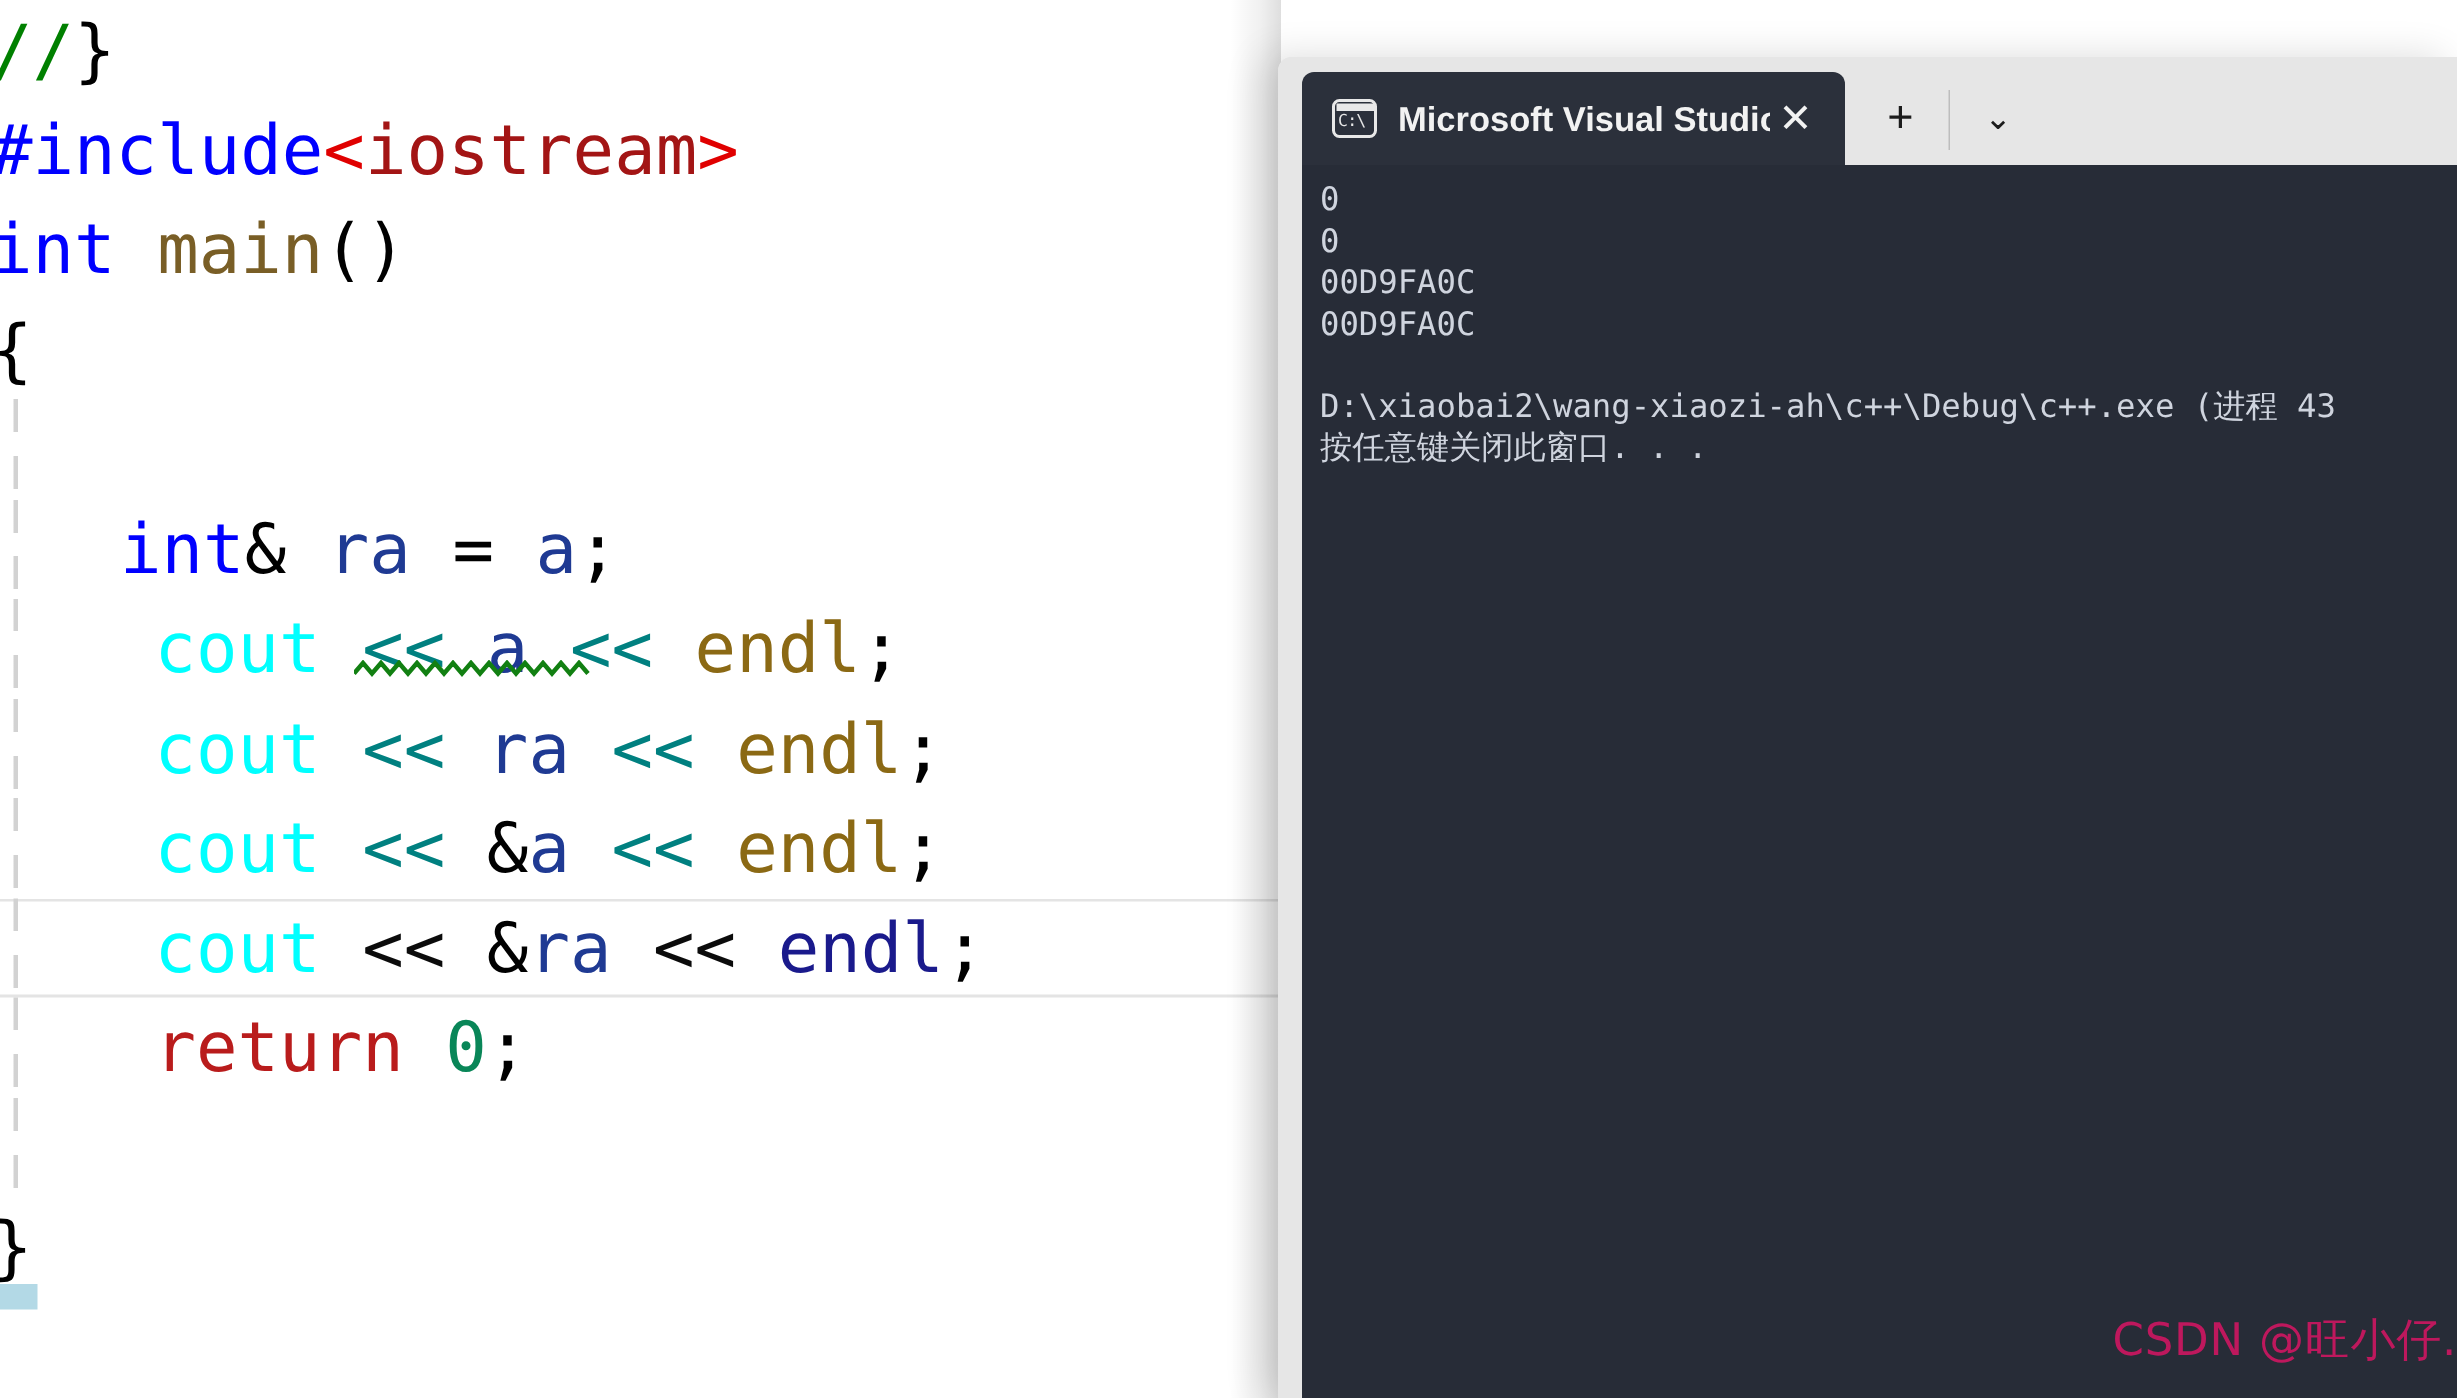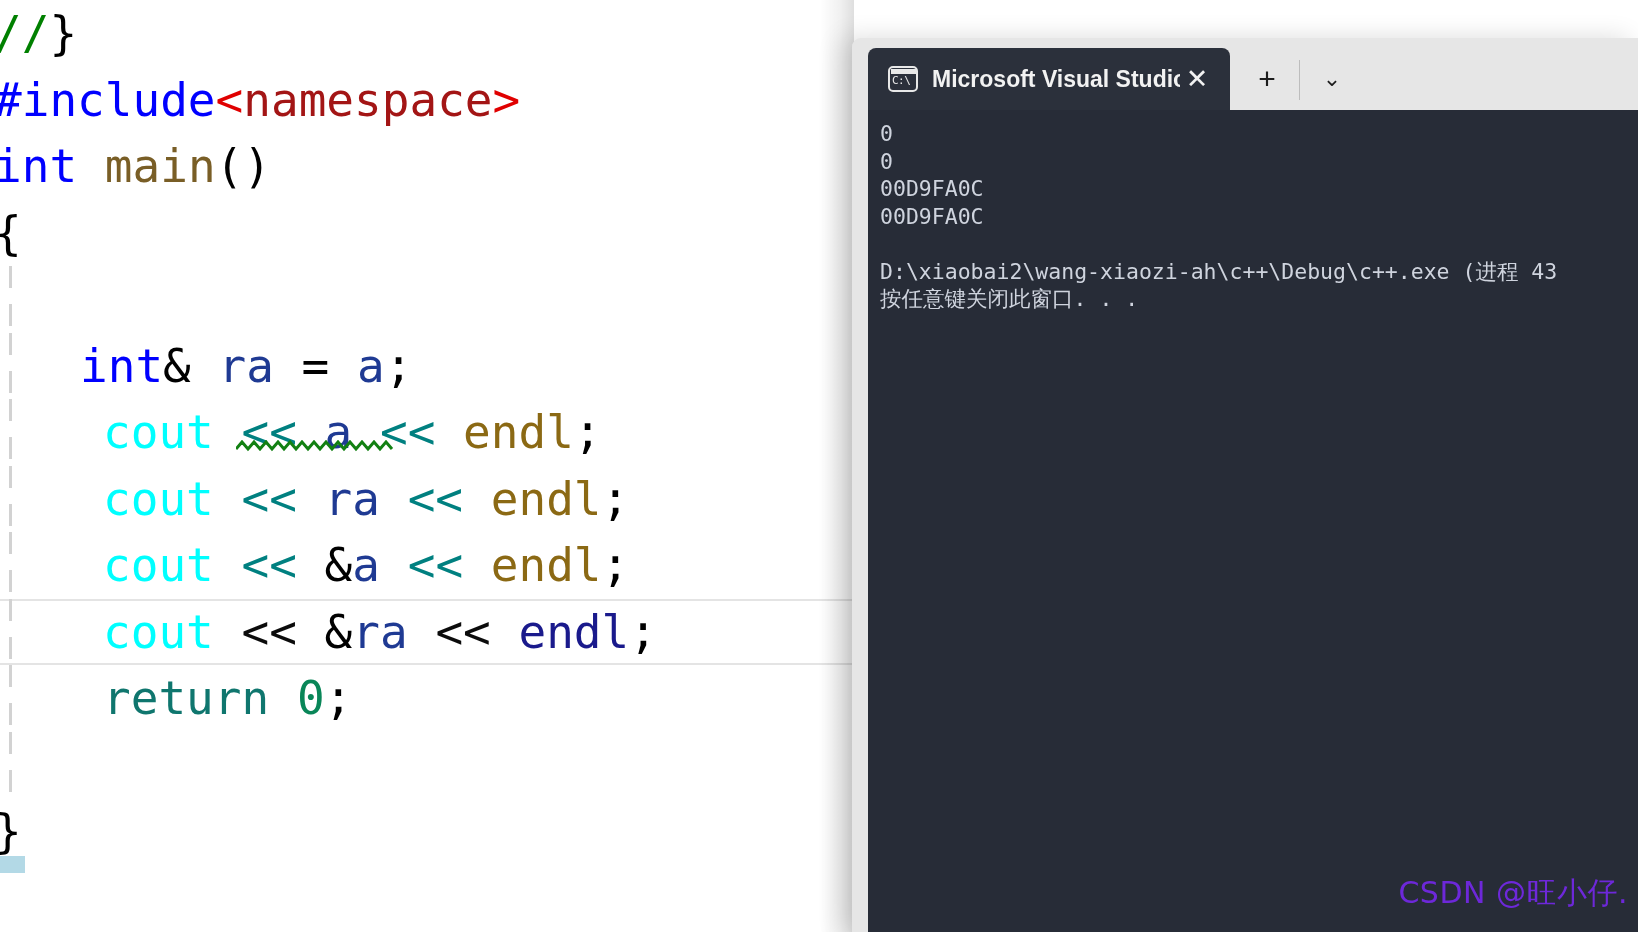--- a/index.html
+++ b/index.html
@@ -69,21 +69,21 @@
   .t-func     { color: #795e26; }   
   .t-cmt      { color: #008000; }   
   .t-brace    { color: #000000; }
   .t-num      { color: #098658; }   
   .t-cout     { color: #00ffff; }   
   .t-shift    { color: #008080; }   
   .t-var      { color: #1f3a93; }   
   .t-endl     { color: #8b6914; }   
   .t-endl-cur { color: #1a1a8c; }   
   .t-shift-cur{ color: #0b0b0b; }
-  .t-ret      { color: #0f766e; }   
+  .t-ret      { color: #b91c1c; }   
   .t-amp      { color: #000000; }
 
   .squiggle {
     position: absolute;
     left: 236px;
     top: 440px;
     width: 158px;
     height: 12px;
     pointer-events: none;
   }
@@ -234,38 +234,38 @@
     line-height: 27.5px;
     padding: 10px 0 0 12px;
     box-sizing: border-box;
     overflow: hidden;
     white-space: pre;
   }
   #console-body .line { white-space: pre; }
   #console-body .blank { height: 27.5px; }
   #watermark {
     position: absolute;
-    right: 10px;
+    right: 0px;
     bottom: 18px;
-    color: #6d28d9;
+    color: #be185d;
     font-size: 30px;
     font-family: "DejaVu Sans", sans-serif;
     letter-spacing: 0.5px;
     white-space: nowrap;
   }
 </style>
 </head>
 <body>
 
 <div id="screen">
 
   <div id="editor">
     <div class="code-area" id="code-area">
         <div class="code-line"><span style="margin-left: -6px;"><span class="t-cmt">//</span><span class="t-brace">}</span></span></div>
-        <div class="code-line"><span style="margin-left: -6px;"><span class="t-pre">#include</span><span class="t-angle">&lt;</span><span class="t-str">namespace</span><span class="t-angle">&gt;</span></span></div>
+        <div class="code-line"><span style="margin-left: -6px;"><span class="t-pre">#include</span><span class="t-angle">&lt;</span><span class="t-str">iostream</span><span class="t-angle">&gt;</span></span></div>
         <div class="code-line"><span style="margin-left: -6px;"><span class="t-kw">int</span><span class="t-plain"> </span><span class="t-func">main</span><span class="t-plain">()</span></span></div>
         <div class="code-line"><span style="margin-left: -6px;"><span class="t-brace">{</span></span></div>
         <div class="code-line"><span class="guide"></span></div>
         <div class="code-line"><span class="guide"></span><span style="margin-left: 80px;"><span class="t-kw">int</span><span class="t-amp">&amp;</span><span class="t-plain"> </span><span class="t-var">ra</span><span class="t-plain"> = </span><span class="t-var">a</span><span class="t-plain">;</span></span></div>
         <div class="code-line"><span class="guide"></span><span style="margin-left: 103px;"><span class="t-cout">cout</span><span class="t-plain"> </span><span class="t-shift">&lt;&lt;</span><span class="t-plain"> </span><span class="t-var">a</span><span class="t-plain"> </span><span class="t-shift">&lt;&lt;</span><span class="t-plain"> </span><span class="t-endl">endl</span><span class="t-plain">;</span></span></div>
         <div class="code-line"><span class="guide"></span><span style="margin-left: 103px;"><span class="t-cout">cout</span><span class="t-plain"> </span><span class="t-shift">&lt;&lt;</span><span class="t-plain"> </span><span class="t-var">ra</span><span class="t-plain"> </span><span class="t-shift">&lt;&lt;</span><span class="t-plain"> </span><span class="t-endl">endl</span><span class="t-plain">;</span></span></div>
         <div class="code-line"><span class="guide"></span><span style="margin-left: 103px;"><span class="t-cout">cout</span><span class="t-plain"> </span><span class="t-shift">&lt;&lt;</span><span class="t-plain"> </span><span class="t-amp">&amp;</span><span class="t-var">a</span><span class="t-plain"> </span><span class="t-shift">&lt;&lt;</span><span class="t-plain"> </span><span class="t-endl">endl</span><span class="t-plain">;</span></span></div>
         <div class="code-line current"><span class="guide"></span><span style="margin-left: 103px;"><span class="t-cout">cout</span><span class="t-plain"> </span><span class="t-shift-cur">&lt;&lt;</span><span class="t-plain"> </span><span class="t-amp">&amp;</span><span class="t-var">ra</span><span class="t-plain"> </span><span class="t-shift-cur">&lt;&lt;</span><span class="t-plain"> </span><span class="t-endl-cur">endl</span><span class="t-plain">;</span></span></div>
         <div class="code-line"><span class="guide"></span><span style="margin-left: 103px;"><span class="t-ret">return</span><span class="t-plain"> </span><span class="t-num">0</span><span class="t-plain">;</span></span></div>
         <div class="code-line"><span class="guide"></span><span style="margin-left: -6px;"></span></div>

